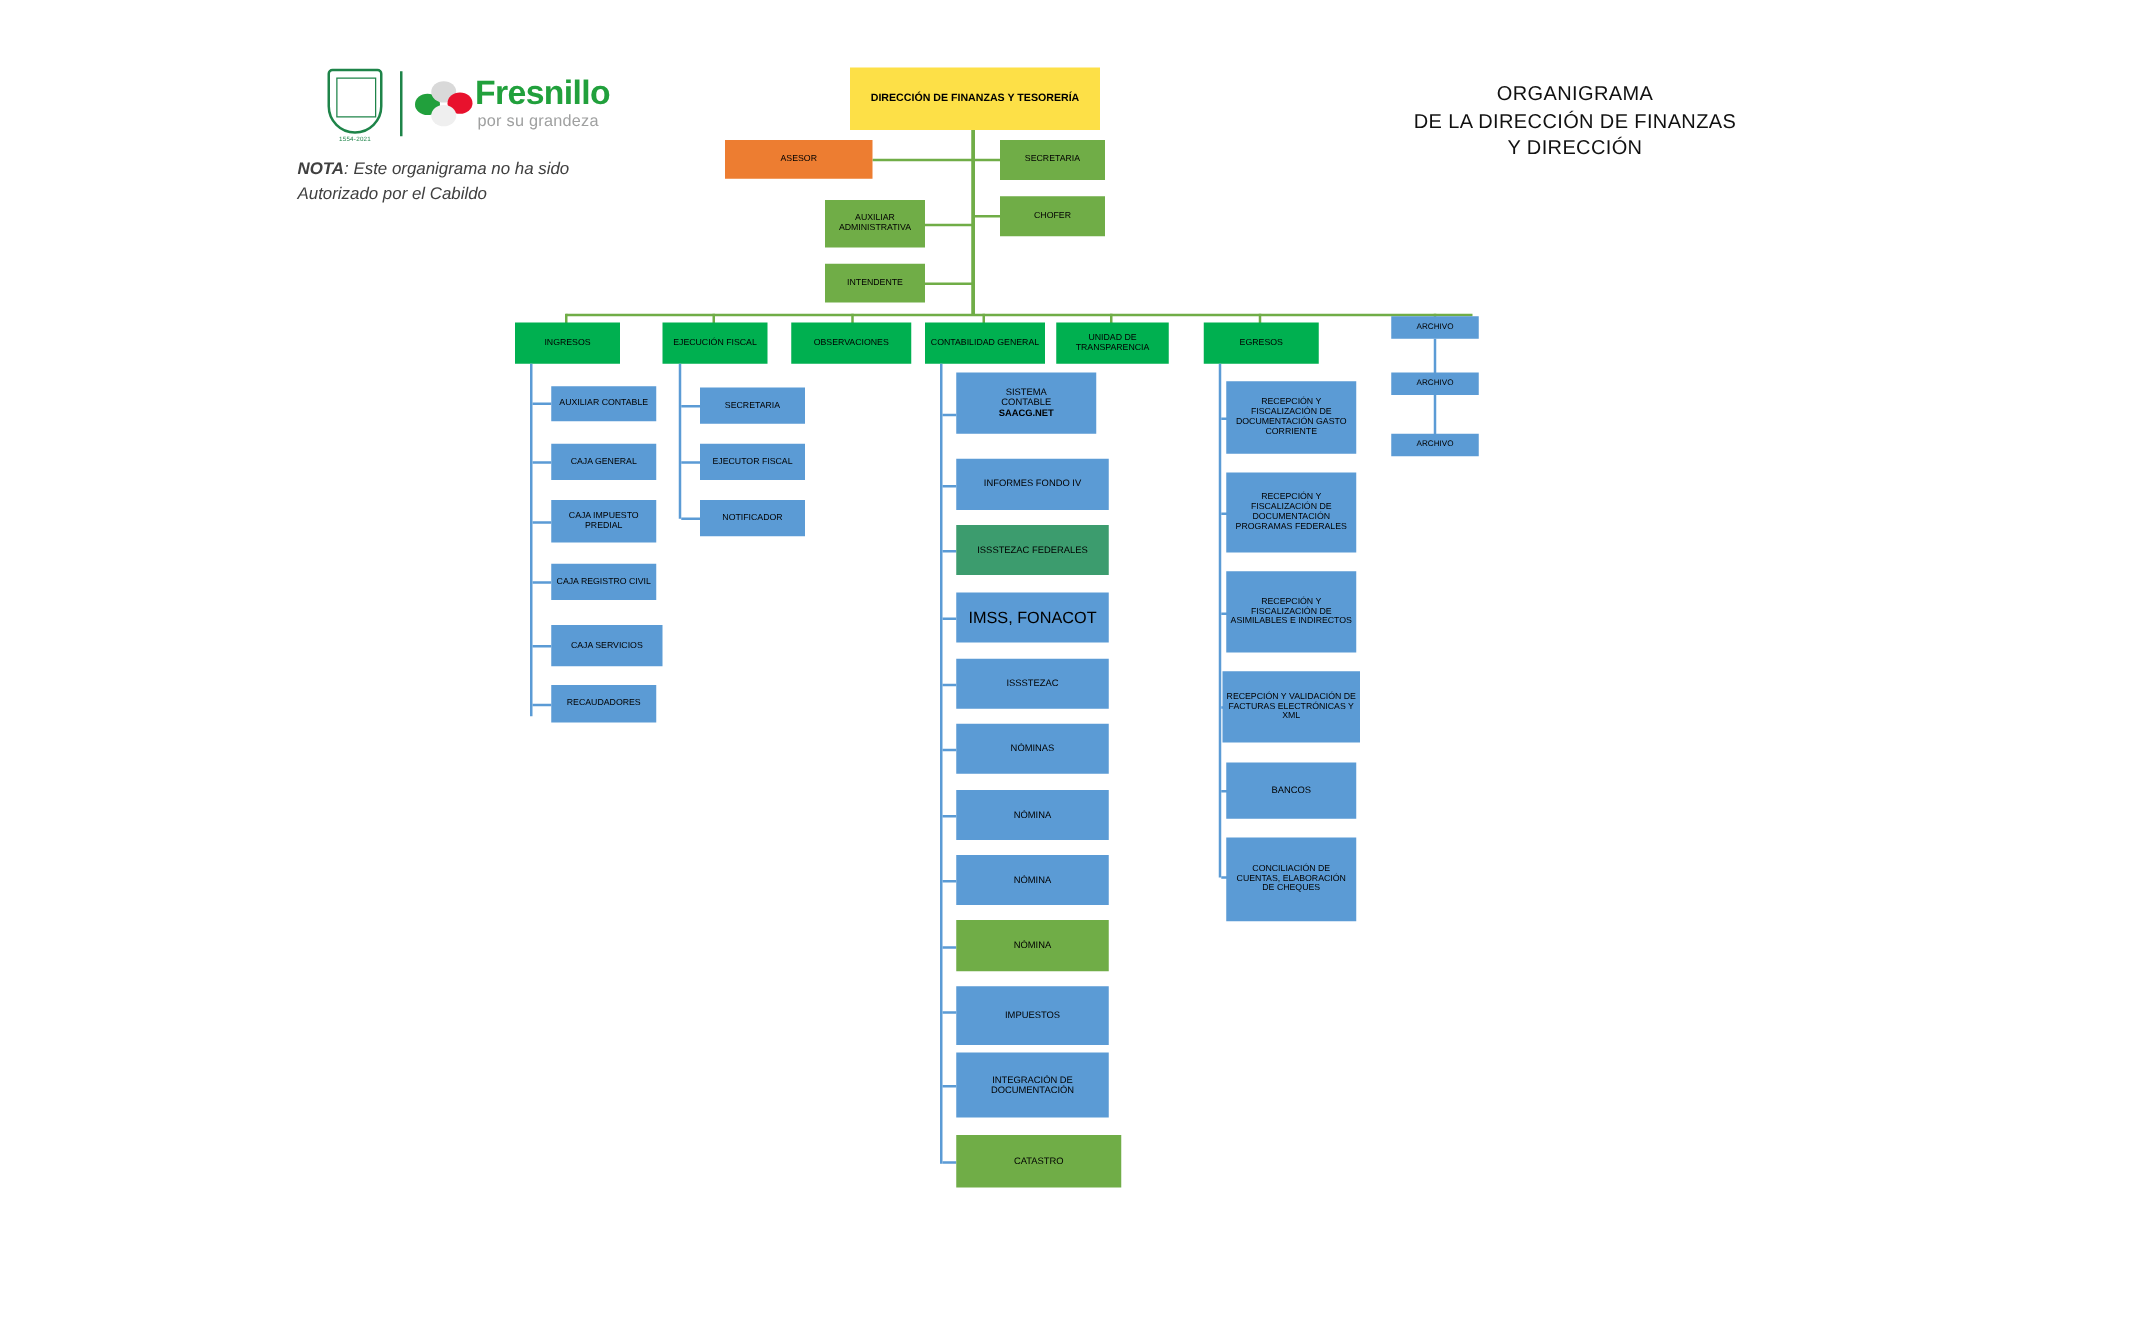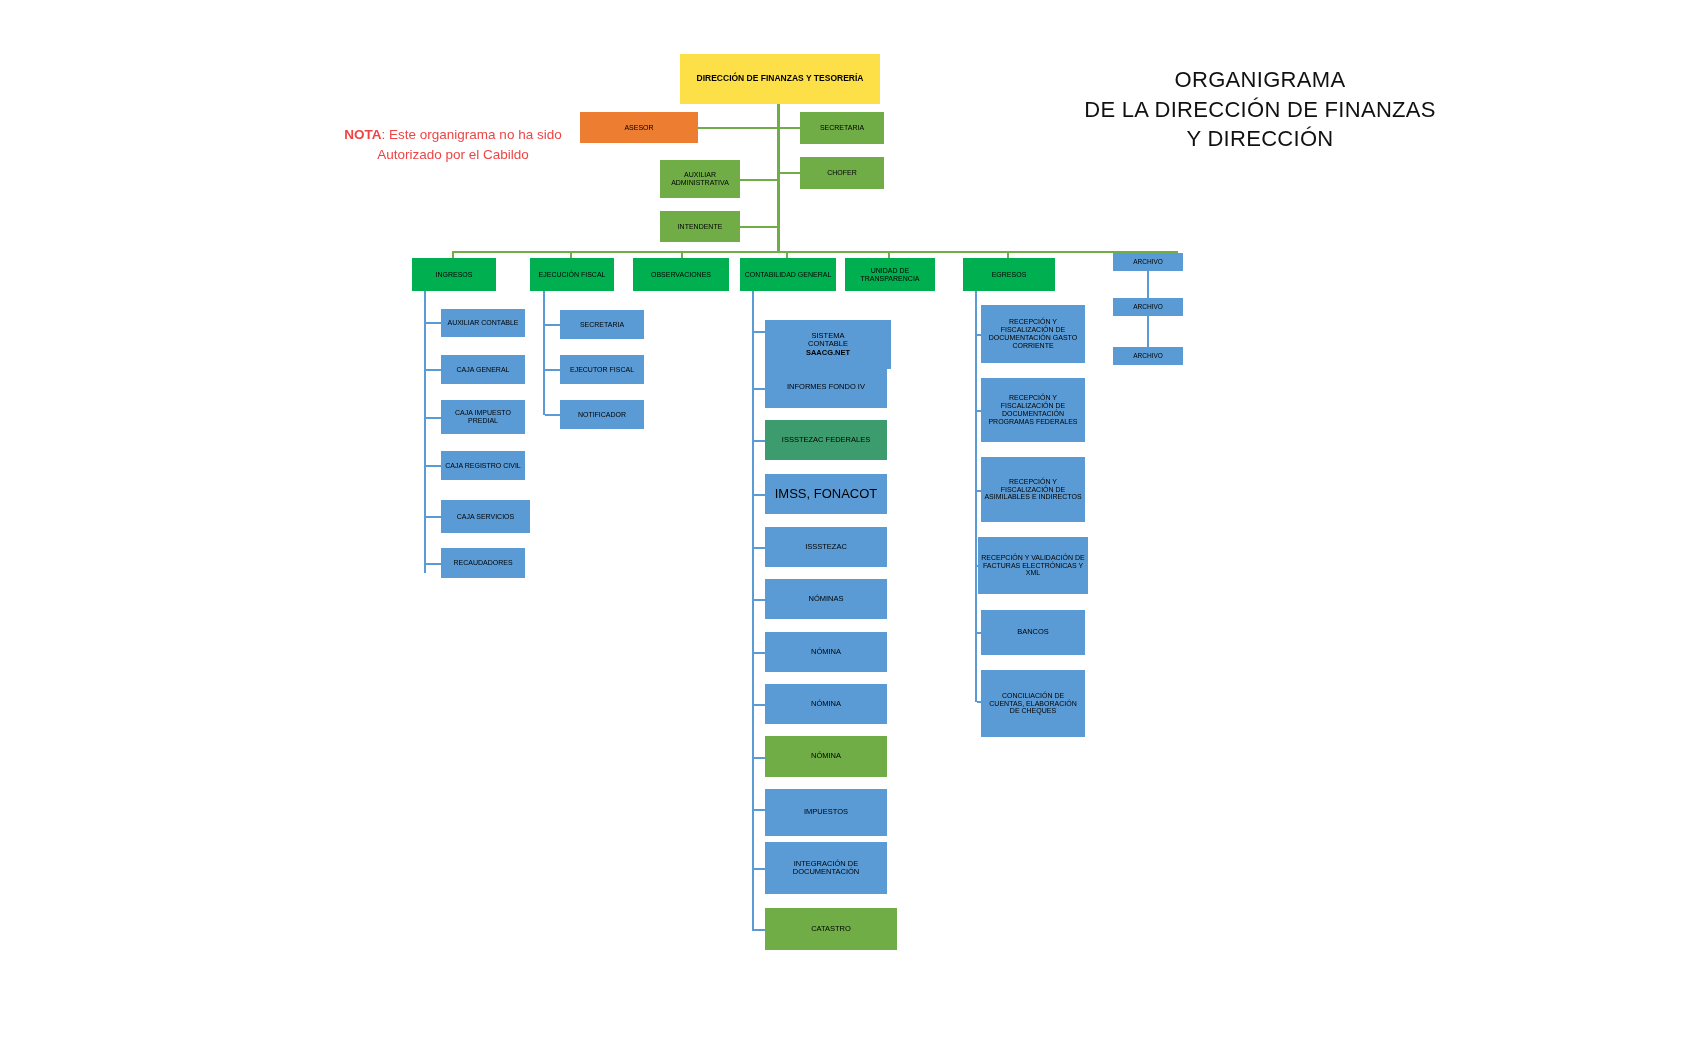--- a/index.html
+++ b/index.html
@@ -28,31 +28,32 @@
   .blue   { background: #5b9bd5; }
   .teal   { background: #3c9c6e; }
   .ltgreen{ background: #70ad47; }
 
   .line { position: absolute; background: #70ad47; }
   .bline { position: absolute; background: #5b9bd5; }
 
   .title {
     position: absolute;
     text-align: center;
-    font-size: 22px;
+    font-size: 16px;
     letter-spacing: .3px;
     line-height: 1.35;
     color: #111;
   }
   .note {
     position: absolute;
     font-size: 13.5px;
-    text-align: center;
+    text-align: left;
     line-height: 1.45;
-    color: #ef4444;
+    color: #404040;
+    font-style: italic;
   }
   .note b { font-weight: bold; }
 
   
   .logo { position: absolute; }
   .crest {
     position: absolute; left: 0; top: 0;
     width: 44px; height: 52px;
     border: 2px solid #1e8449;
     border-radius: 4px 4px 22px 22px;
@@ -84,20 +85,33 @@
   .brandsub {
     position: absolute; left: 120px; top: 34px;
     font-size: 13px; color: #9fa0a0; letter-spacing: .2px;
   }
 </style>
 </head>
 <body>
 
 <div id="stage">
 
+  <div class="logo" style="left:262px; top:55px; width:260px; height:62px;">
+    <div class="crest"></div>
+    <div class="crestyr">1554-2021</div>
+    <div class="divider"></div>
+    <div class="petals">
+      <div class="petal p1"></div>
+        <div class="petal p2"></div>
+      <div class="petal p3"></div>
+        <div class="petal p4"></div>
+    </div>
+    <div class="brand">Fresnillo</div>
+    <div class="brandsub">por su grandeza</div>
+  </div>
 
   <div class="note" style="left:238px; top:125px; width:430px;">
     <div><b>NOTA</b><span>: Este organigrama no ha sido</span></div>
     <div>Autorizado por el Cabildo</div>
   </div>
 
   <div class="title" style="left:1050px; top:65px; width:420px;">
     <div>ORGANIGRAMA</div>
     <div>DE LA DIRECCIÓN DE FINANZAS</div>
     <div>Y DIRECCIÓN</div>
@@ -216,21 +230,21 @@
   </div>
 
   <div class="bline" style="left:545px; top:414px; width:15px; height:2px;"></div>
   <div class="box blue" style="left:560px; top:400px; width:84px; height:29px; font-size:7px;">
     <span>NOTIFICADOR</span>
   </div>
 
   <div class="bline" style="left:752px; top:291px; width:2px; height:640px;"></div>
 
   <div class="bline" style="left:754px; top:331px; width:11px; height:2px;"></div>
-  <div class="box blue" style="left:765px; top:320px; width:126px; height:49px; font-size:7.5px; flex-direction:column; justify-content:center;">
+  <div class="box blue" style="left:765px; top:298px; width:112px; height:49px; font-size:7.5px; flex-direction:column; justify-content:center;">
     <span>SISTEMA</span>
     <span>CONTABLE</span>
     <span style="font-weight:bold;">SAACG.NET</span>
   </div>
 
   <div class="bline" style="left:754px; top:388px; width:11px; height:2px;"></div>
   <div class="box blue" style="left:765px; top:367px; width:122px; height:41px; font-size:7.5px;">
     <span>INFORMES FONDO IV</span>
   </div>
 

